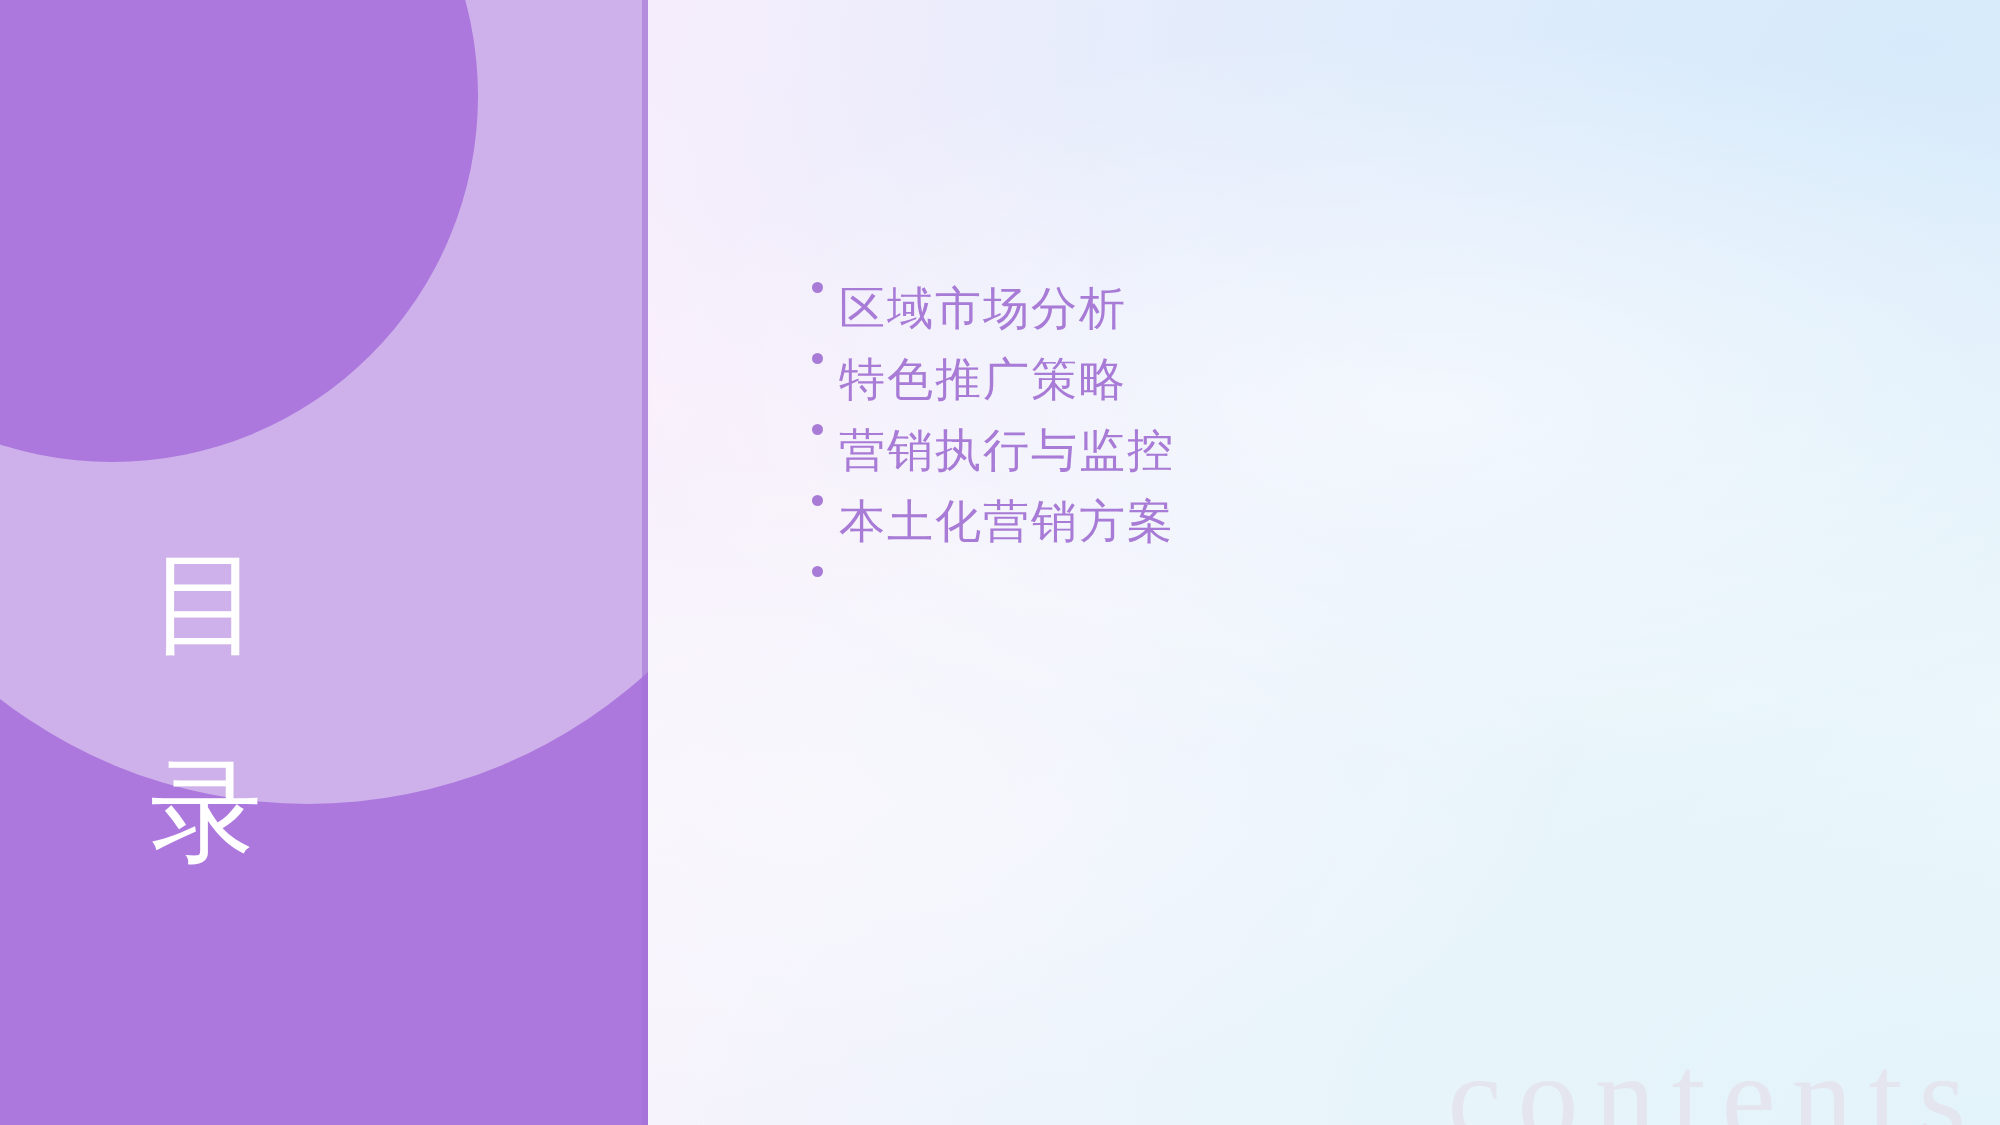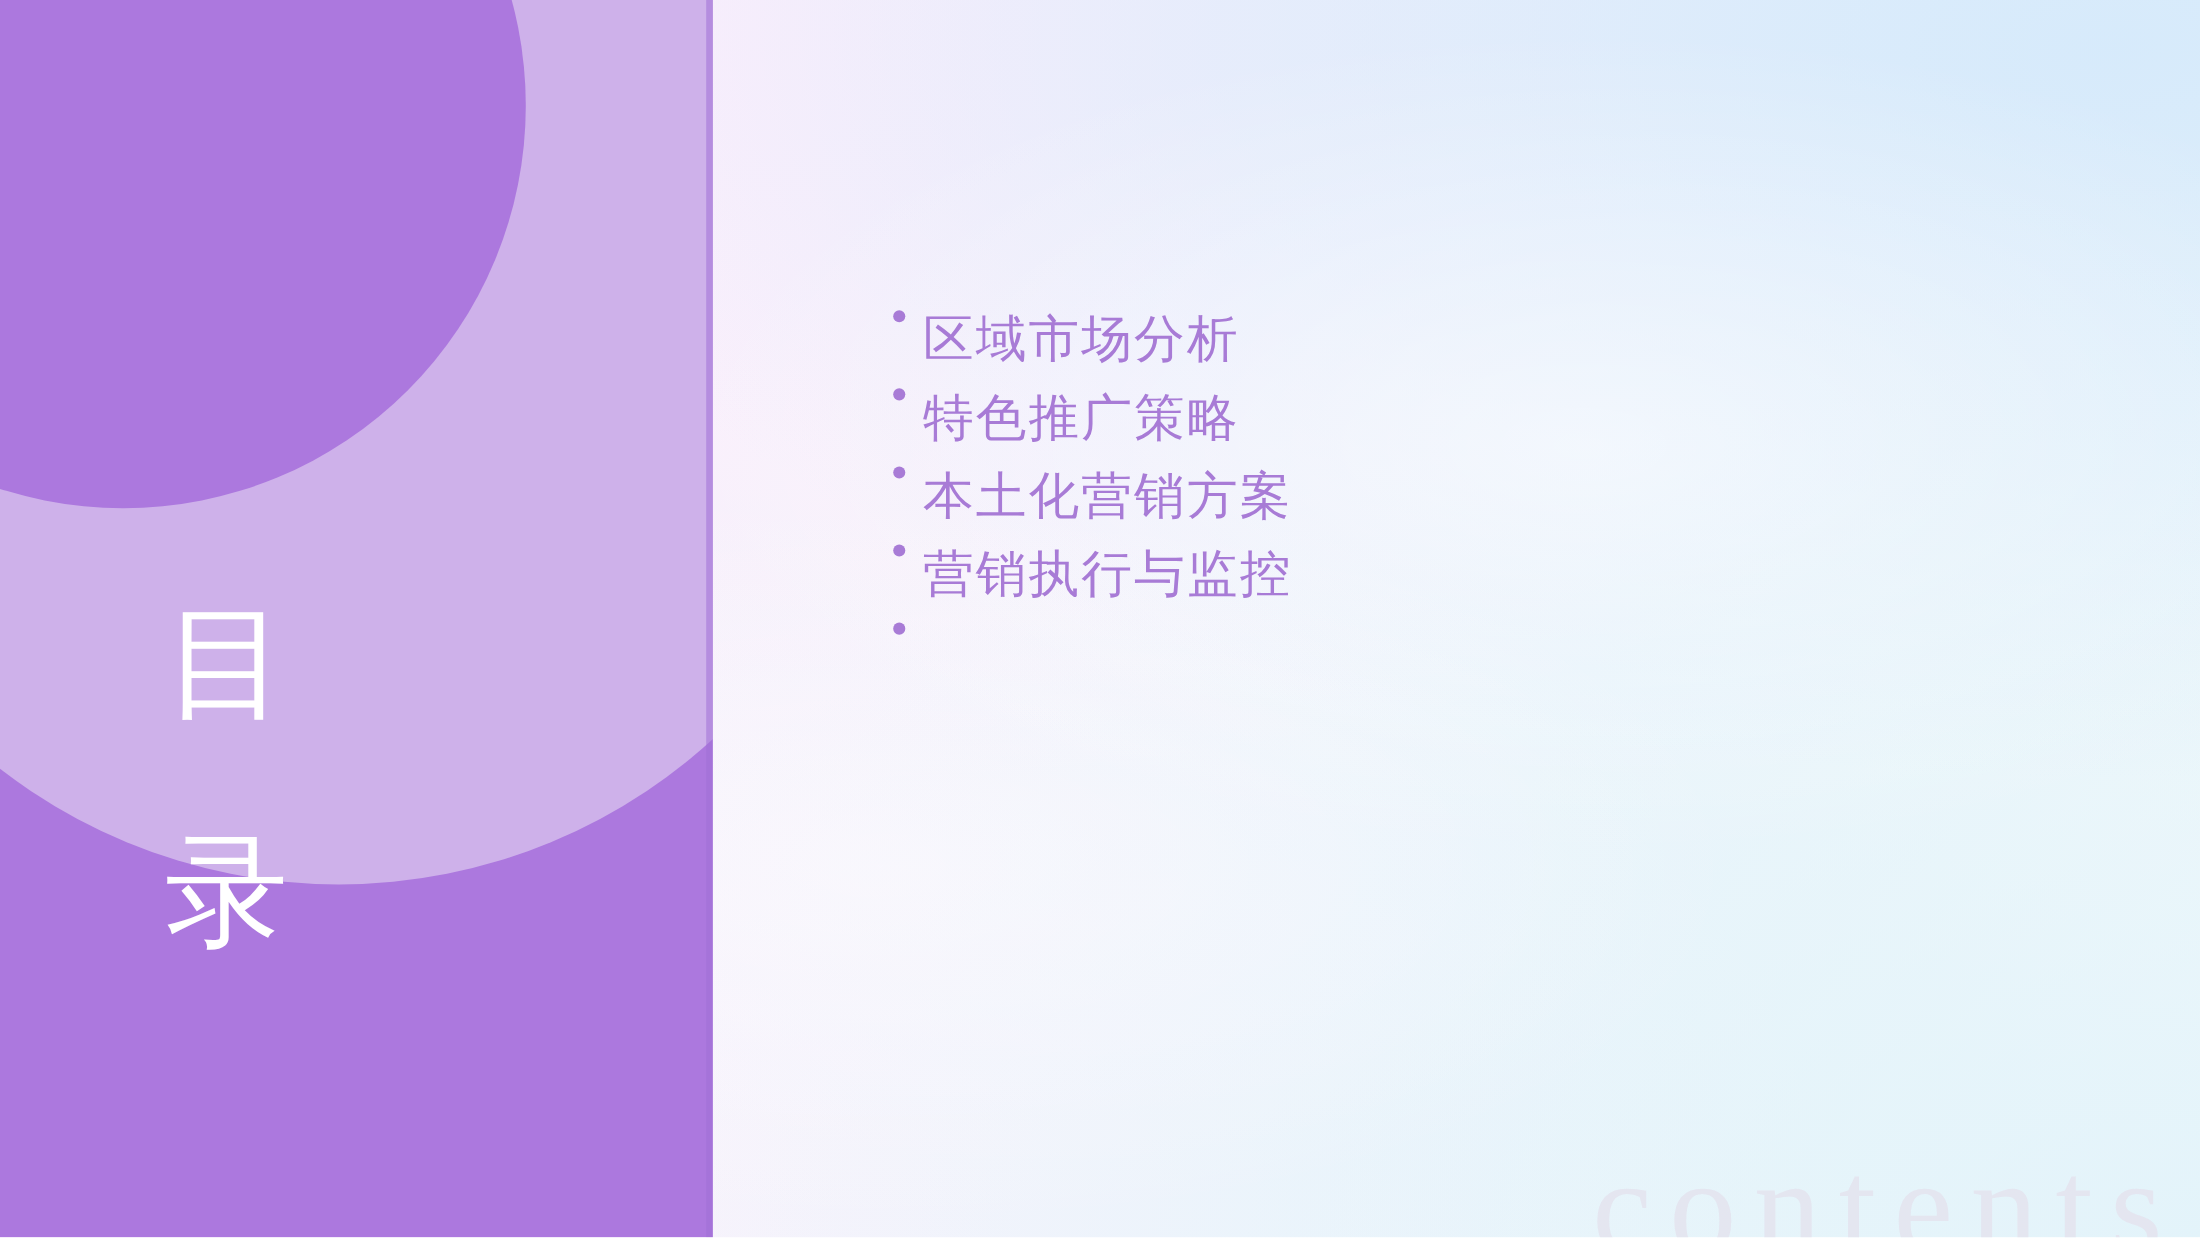--- a/index.html
+++ b/index.html
@@ -169,24 +169,24 @@
     <li class="agenda-item">
       <span class="bullet-dot"></span>
       <span class="agenda-label">区域市场分析</span>
     </li>
     <li class="agenda-item">
       <span class="bullet-dot"></span>
       <span class="agenda-label">特色推广策略</span>
     </li>
     <li class="agenda-item">
       <span class="bullet-dot"></span>
-      <span class="agenda-label">本土化营销方案</span>
+      <span class="agenda-label">营销执行与监控</span>
     </li>
     <li class="agenda-item">
       <span class="bullet-dot"></span>
-      <span class="agenda-label">营销执行与监控</span>
+      <span class="agenda-label">本土化营销方案</span>
     </li>
     <li class="agenda-item">
       <span class="bullet-dot"></span>
     </li>
   </ul>
 
 </div>
 
 </body></html>

